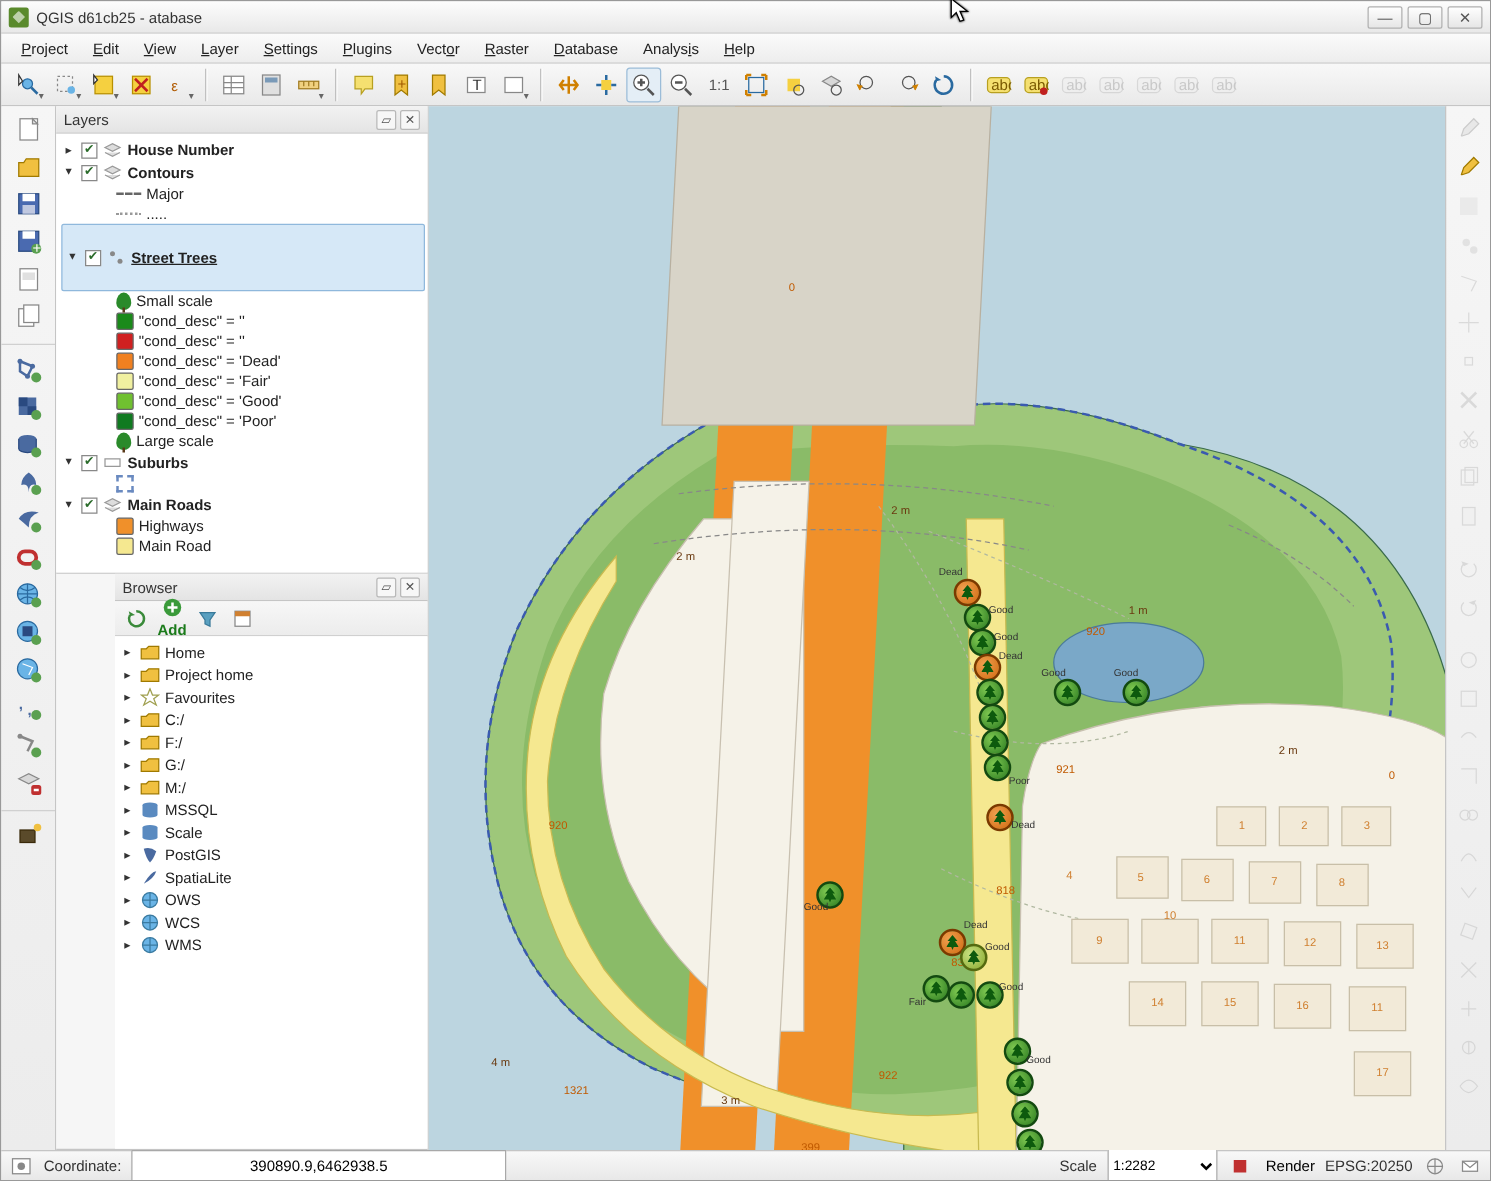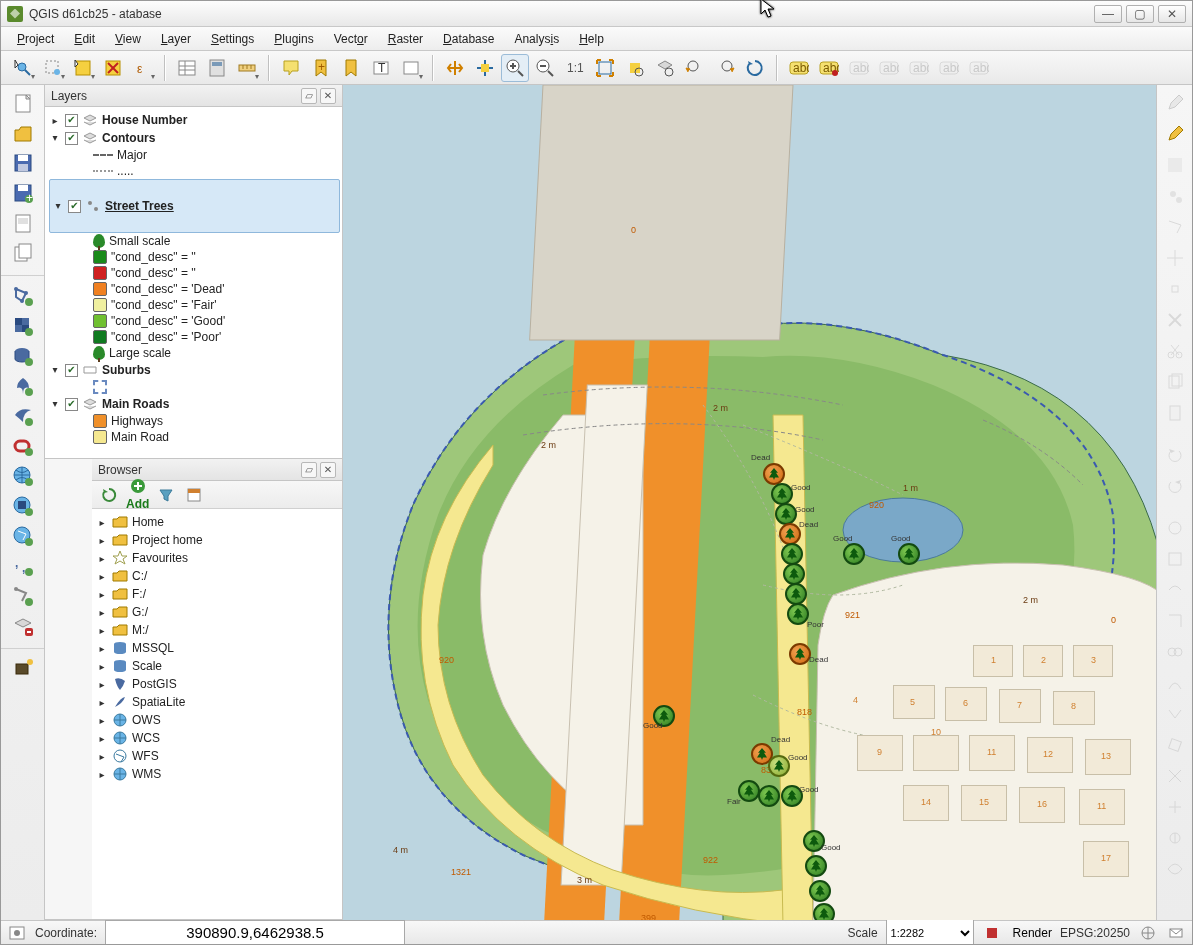--- a/index.html
+++ b/index.html
@@ -49,21 +49,21 @@
 .tree li.selected { background:#d6e8f7; border:1px solid #8fb8dc; border-radius:2px; padding:18px 2px;}
 .swatch { width:14px; height:14px; border:1px solid #666; border-radius:2px; flex-shrink:0;}
 .swatch.tree-ico { background:#2a8a2a; border:none; border-radius:50% 50% 50% 50% / 60% 60% 40% 40%; position:relative; width:12px;height:14px;}
 .swatch.tree-ico::after{content:"";position:absolute;bottom:-2px;left:5px;width:2px;height:4px;background:#5a3a1a;}
 .licon { width:16px;height:16px; display:inline-flex;align-items:center;justify-content:center;}
 
 .canvaswrap { flex:1; position:relative; background:#bcd5e0; overflow:hidden;}
 .righttools { width:36px; background:linear-gradient(#f6f6f6,#ececec); border-left:1px solid #c5c5c5; display:flex; flex-direction:column; align-items:center; padding:4px 0; gap:3px;}
 
 .statusbar { height:24px; background:linear-gradient(#f8f8f8,#e8e8e8); border-top:1px solid #c5c5c5; display:flex; align-items:center; padding:0 6px; gap:8px;}
-.statusbar input[type=text]{ height:18px; border:1px solid #a8a8a8; padding:12px 4px; font-size:15px; background:#fff;}
+.statusbar input[type=text]{ height:18px; border:1px solid #a8a8a8; padding:12px 4px; font-size:12px; background:#fff;}
 .statusbar select { height:34px; border:1px solid #a8a8a8; font-size:11px; background:#fff;}
 .statusbar .slabel { color:#333; }
 .cursor { position:absolute; width:16px;height:22px; left:760px; top:-2px; pointer-events:none;}
 .cursor svg{filter:drop-shadow(0 0 1px #000);}
 
 .maptree { width:22px;height:22px;border-radius:50%;background:radial-gradient(circle at 35% 35%, #7ec850, #2a7a20); border:2px solid #134a10; position:absolute; display:flex;align-items:center;justify-content:center;}
 .maptree::after{content:"";width:10px;height:12px;background:#0d5a0d;clip-path:polygon(50% 0,90% 40%,70% 40%,100% 80%,60% 80%,50% 100%,40% 80%,0 80%,30% 40%,10% 40%);}
 .maptree.dead { background:radial-gradient(circle at 35% 35%, #f0a050,#d06a10); border-color:#7a3a00;}
 .maptree.fair { background:radial-gradient(circle at 35% 35%, #c8e080,#8aaa30); border-color:#556a10;}
 .mlabel{position:absolute;font-size:9px;color:#6a3a10;font-family:sans-serif;}
@@ -743,30 +743,20 @@
             </li>
             <li>
               <span class="tw col"></span>
               <span class="licon">
                 <svg width="16" height="16">
                   <circle cx="8" cy="8" r="6" fill="#6ab4e6" stroke="#3a7aa0"></circle>
                   <path d="M2 8 h12 M8 2 v12" stroke="#3a7aa0"></path>
                 </svg>
               </span>
               <span class="lname">WCS</span>
-            </li>
-            <li>
-              <span class="tw col"></span>
-              <span class="licon">
-                <svg width="16" height="16">
-                  <circle cx="8" cy="8" r="6" fill="#fff" stroke="#3a7aa0"></circle>
-                  <path d="M4 6 l8 3 l-3 5" stroke="#3a7aa0" fill="none"></path>
-                </svg>
-              </span>
-              <span class="lname">WFS</span>
             </li>
             <li>
               <span class="tw col"></span>
               <span class="licon">
                 <svg width="16" height="16">
                   <circle cx="8" cy="8" r="6" fill="#6ab4e6" stroke="#3a7aa0"></circle>
                   <path d="M2 8 h12 M8 2 v12" stroke="#3a7aa0"></path>
                 </svg>
               </span>
               <span class="lname">WMS</span>

